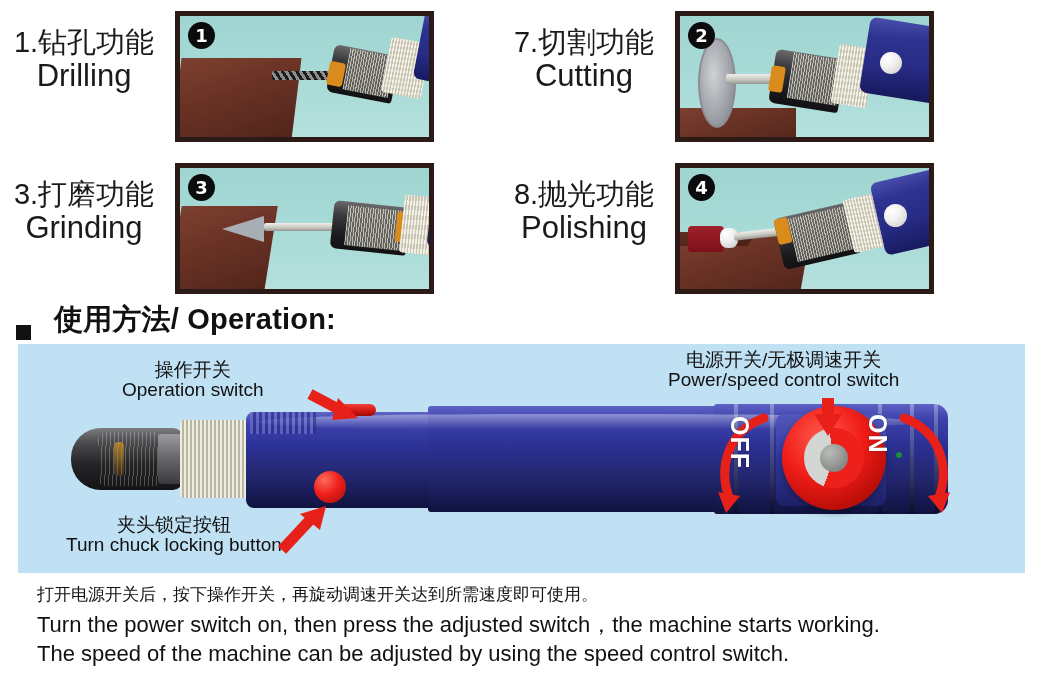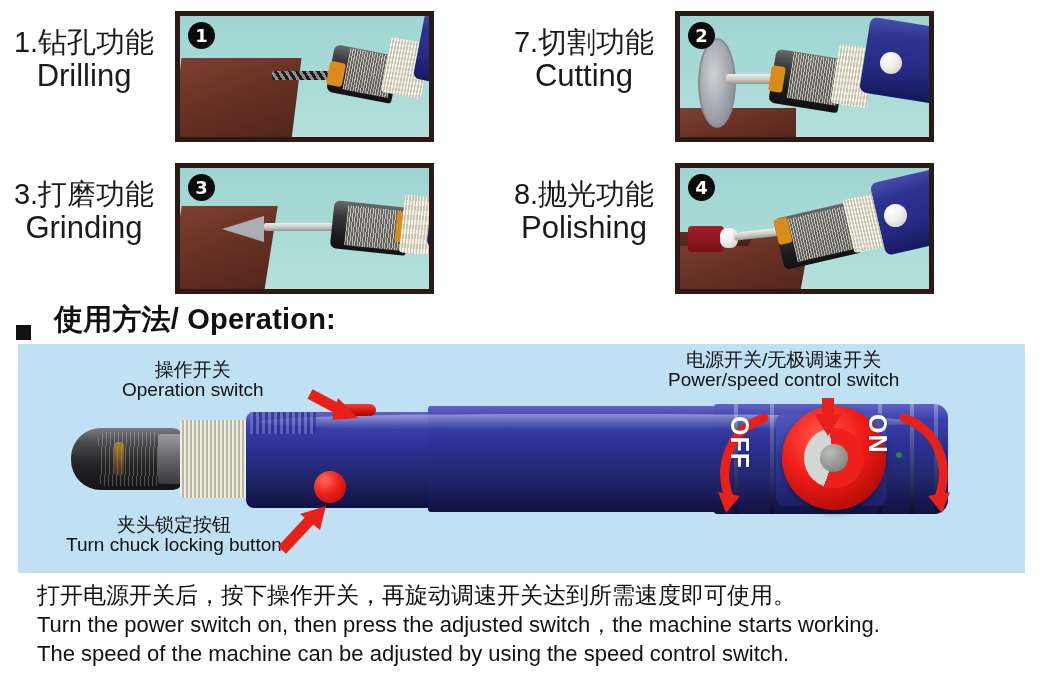--- a/index.html
+++ b/index.html
@@ -215,21 +215,21 @@
 
   
   #instructions {
     position: absolute;
     left: 37px;
     top: 580px;
     width: 990px;
     color: #111;
   }
   #instructions .line-cn {
-    font-size: 23px;
+    font-size: 17px;
     line-height: 30px;
     white-space: nowrap;
   }
   #instructions .line-en {
     font-size: 22px;
     line-height: 29px;
     white-space: nowrap;
   }
 </style>
 </head>

